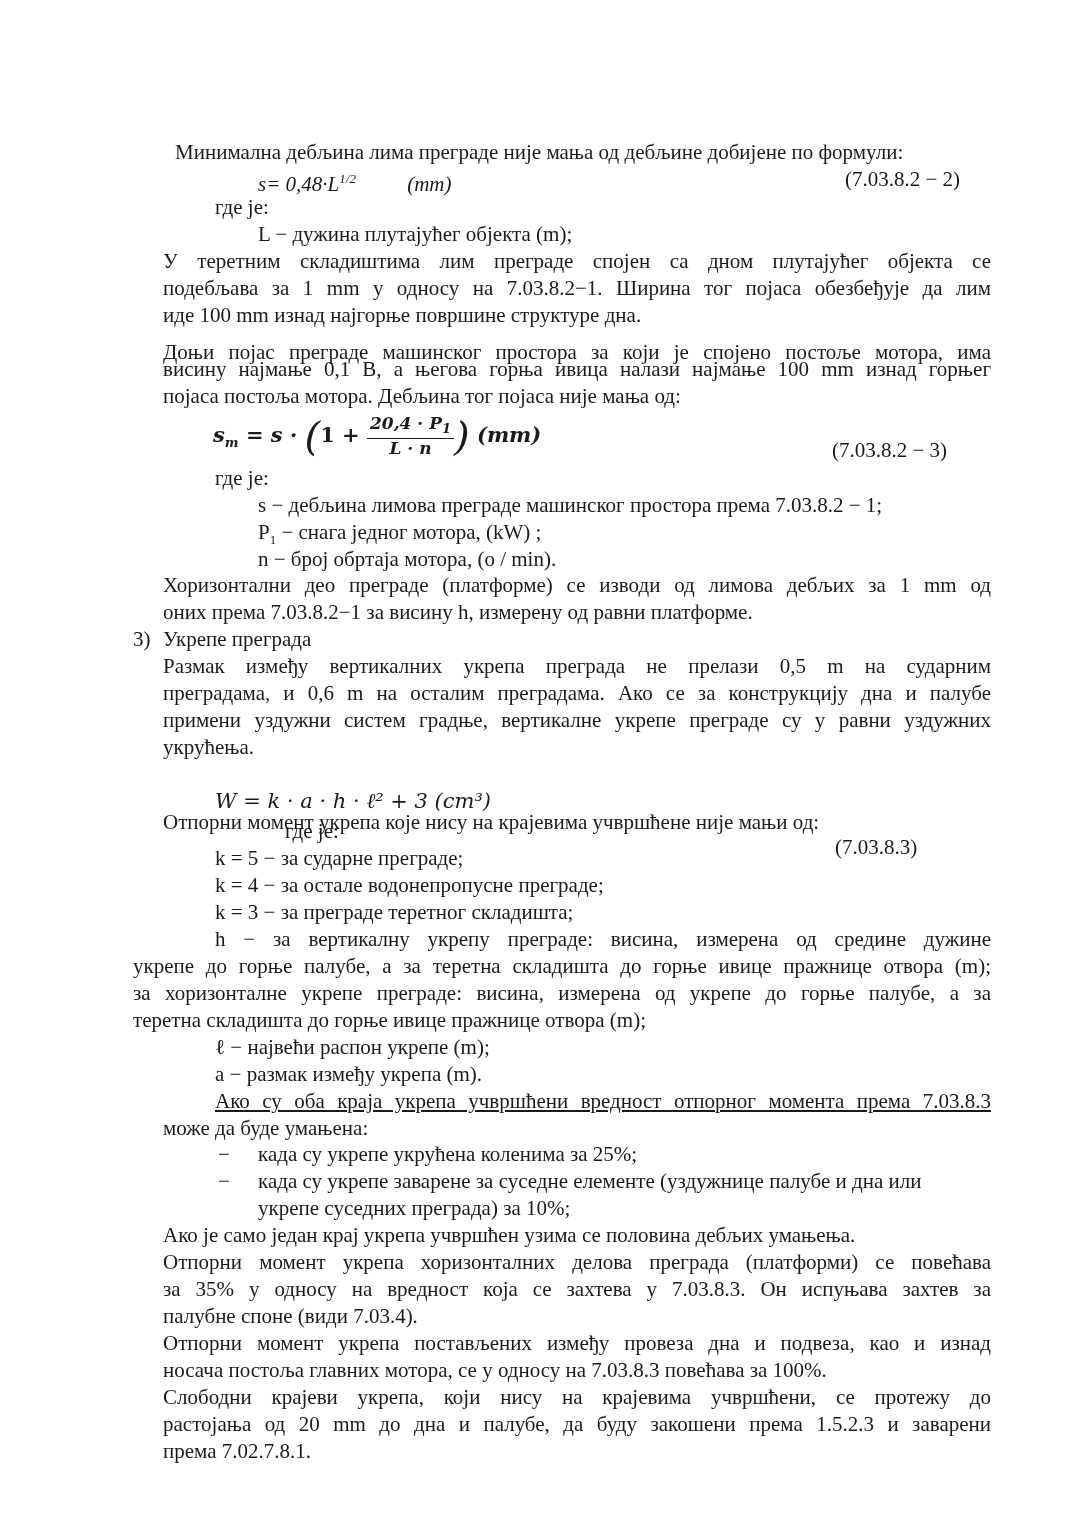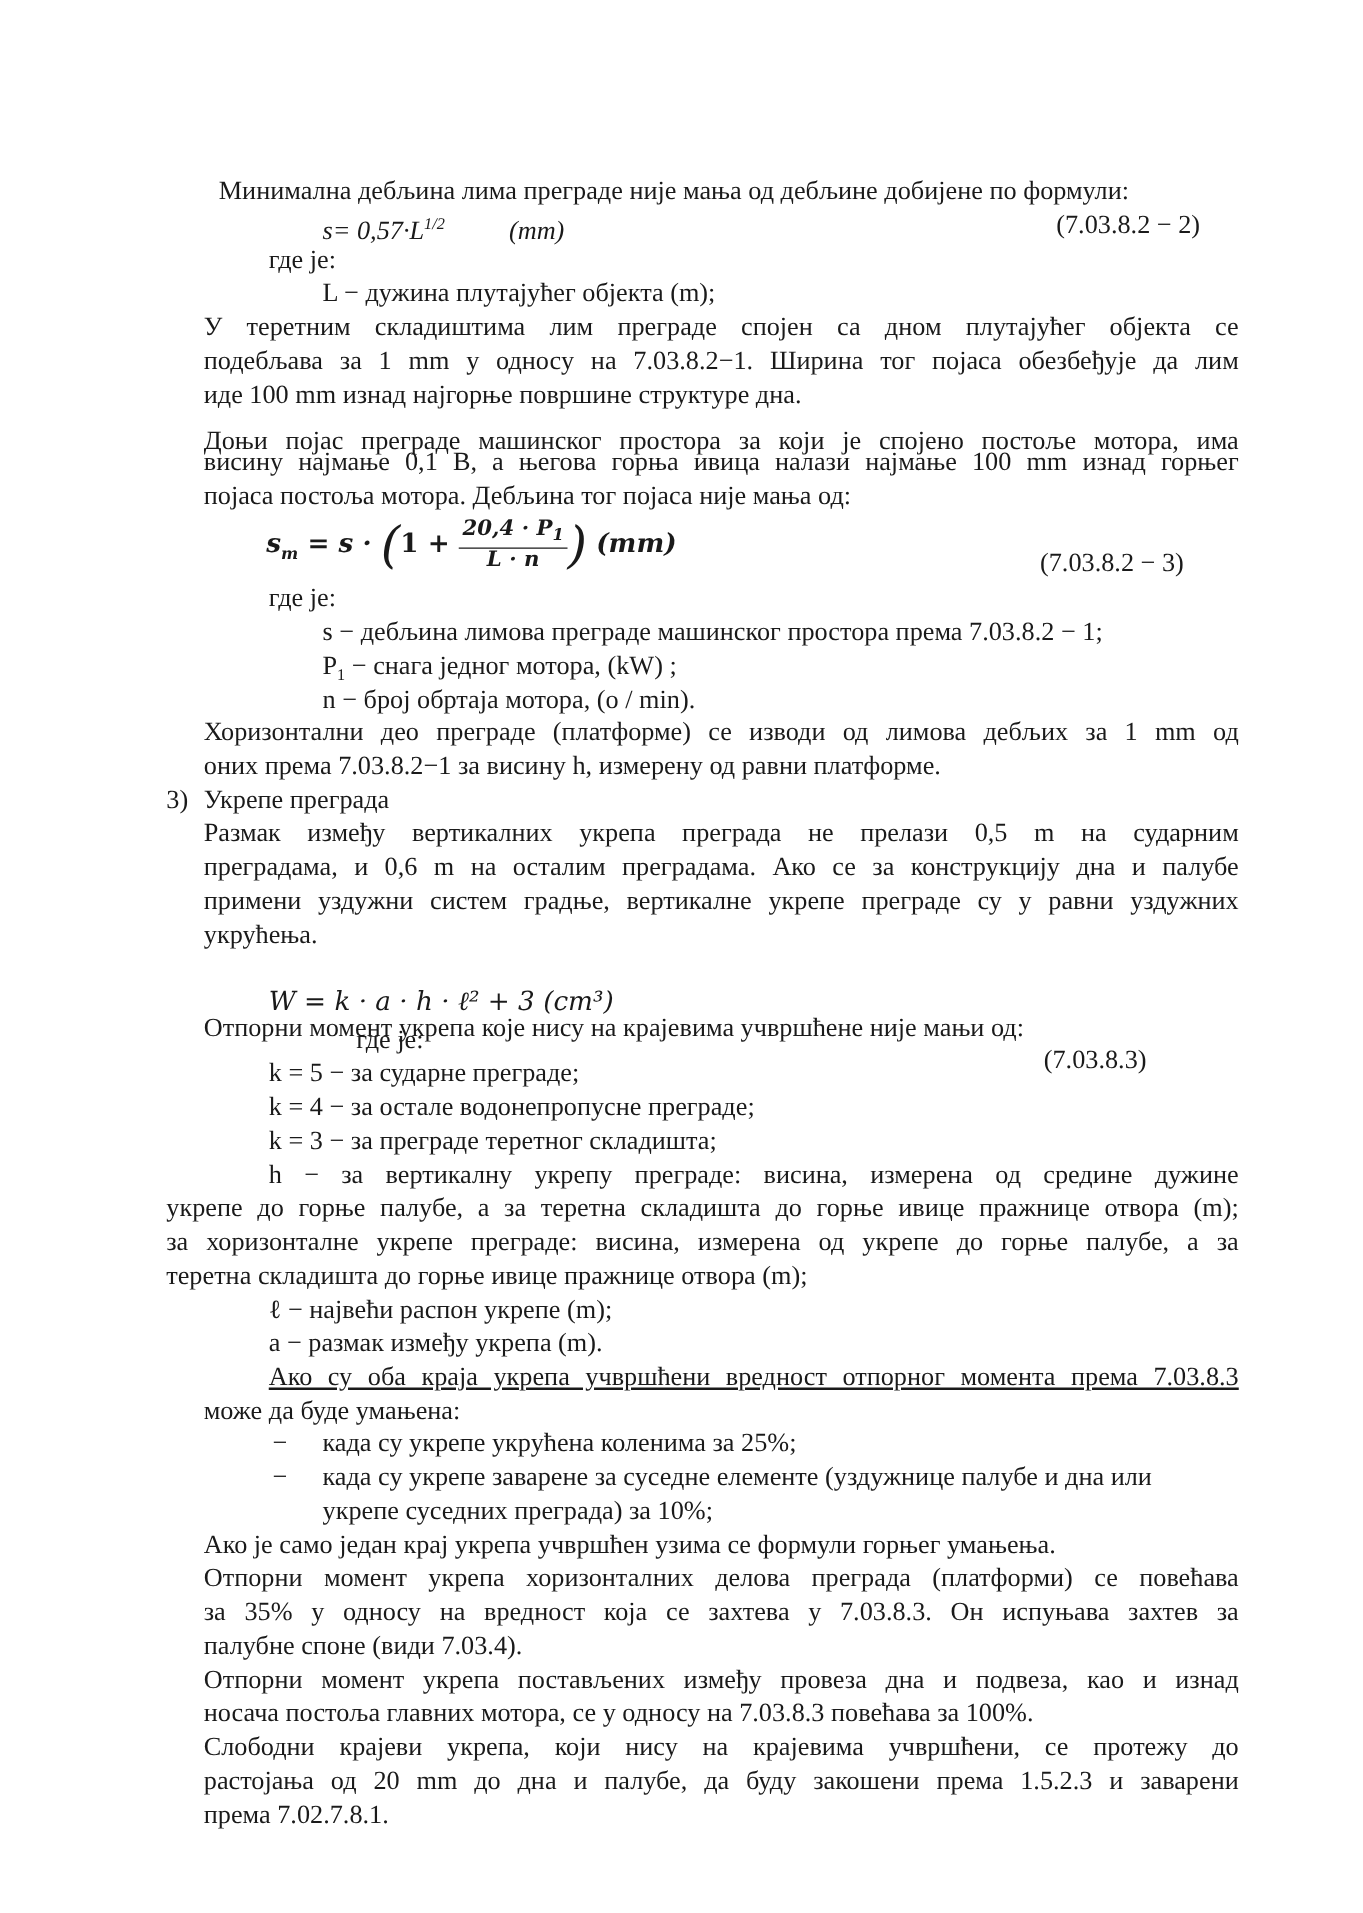--- a/index.html
+++ b/index.html
@@ -18,21 +18,21 @@
   sub { font-size:13px; }
 </style>
 </head>
 <body>
 
 <div>
 
   <div class="ln" style="left:175px;top:139px;">Минимална дебљина лима преграде није мања од дебљине добијене по формули:</div>
 
   <div class="ln it" style="left:258px;top:166px;">
-    <span>s= 0,57·L</span><sup>1/2</sup>
+    <span>s= 0,48·L</span><sup>1/2</sup>
     <span style="margin-left:46px;">(mm)</span>
   </div>
   <div class="eqnum" style="left:845px;top:166px;">(7.03.8.2 − 2)</div>
 
   <div class="ln" style="left:215px;top:194px;">где је:</div>
   <div class="ln" style="left:258px;top:221px;">L − дужина плутајућег објекта (m);</div>
 
   <div>
     <div class="ln just" style="top: 248px; white-space: normal; text-align-last: justify; height: 26px; overflow: hidden;">У теретним складиштима лим преграде спојен са дном плутајућег објекта се</div>
     <div class="ln just" style="top: 275px; white-space: normal; text-align-last: justify; height: 26px; overflow: hidden;">подебљава за 1 mm у односу на 7.03.8.2−1. Ширина тог појаса обезбеђује да лим</div>
@@ -96,21 +96,21 @@
   </div>
 
   <div>
     <div class="ln" style="left:218px;top:1141px;">−</div>
     <div class="ln" style="left:258px;top:1141px;">када су укрепе укрућена коленима за 25%;</div>
     <div class="ln" style="left:218px;top:1168px;">−</div>
     <div class="ln" style="left:258px;top:1168px;">када су укрепе заварене за суседне елементе (уздужнице палубе и дна или</div>
     <div class="ln" style="left:258px;top:1195px;">укрепе суседних преграда) за 10%;</div>
   </div>
 
-  <div class="ln" style="left:163px;top:1222px;">Ако је само један крај укрепа учвршћен узима се формули горњег умањења.</div>
+  <div class="ln" style="left:163px;top:1222px;">Ако је само један крај укрепа учвршћен узима се половина дебљих умањења.</div>
 
   <div>
     <div class="ln just" style="top: 1249px; white-space: normal; text-align-last: justify; height: 26px; overflow: hidden;">Отпорни момент укрепа хоризонталних делова преграда (платформи) се повећава</div>
     <div class="ln just" style="top: 1276px; white-space: normal; text-align-last: justify; height: 26px; overflow: hidden;">за 35% у односу на вредност која се захтева у 7.03.8.3. Он испуњава захтев за</div>
     <div class="ln" style="left:163px;top:1303px;">палубне споне (види 7.03.4).</div>
   </div>
 
   <div>
     <div class="ln just" style="top: 1330px; white-space: normal; text-align-last: justify; height: 26px; overflow: hidden;">Отпорни момент укрепа постављених између провеза дна и подвеза, као и изнад</div>
     <div class="ln" style="left:163px;top:1357px;">носача постоља главних мотора, се у односу на 7.03.8.3 повећава за 100%.</div>

